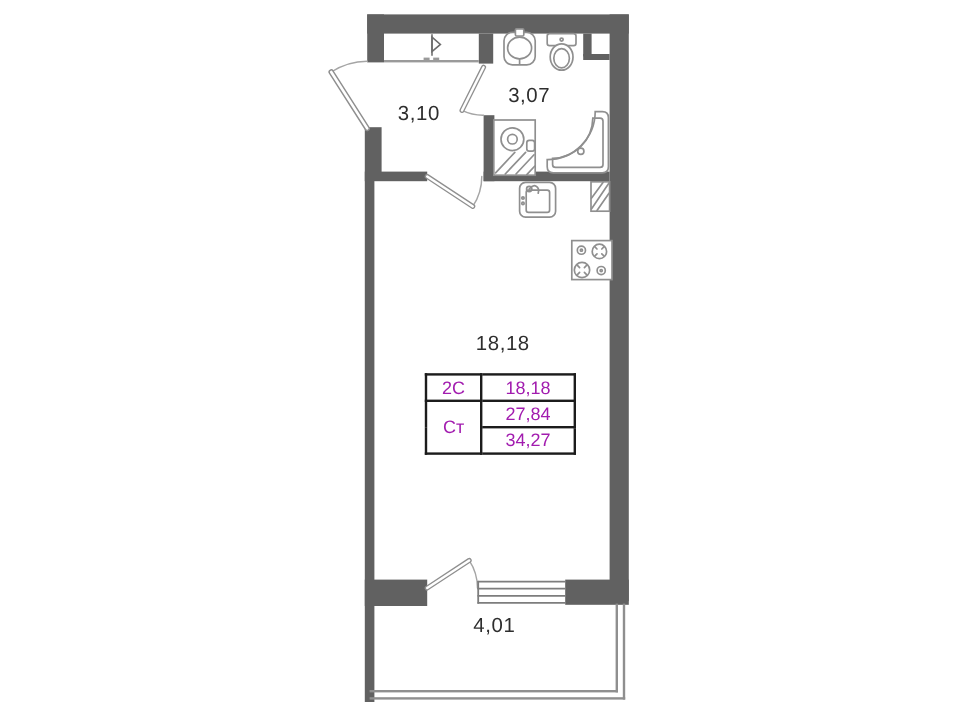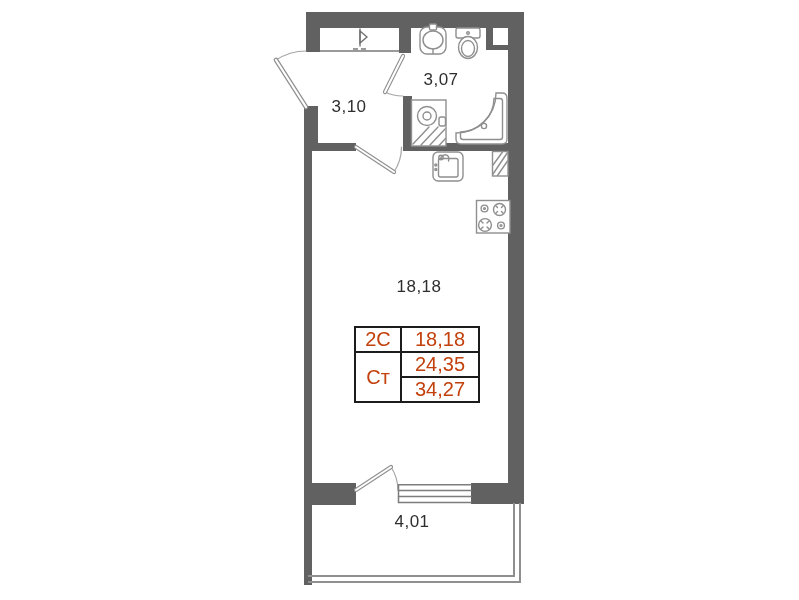--- a/index.html
+++ b/index.html
@@ -4,22 +4,22 @@
 <style>
   html,body{margin:0;padding:0;background:#ffffff;}
   #canvas{position:relative;width:799px;height:600px;background:#ffffff;overflow:hidden;
           font-family:"Liberation Sans", sans-serif;}
   .wall{position:absolute;background:#616161;}
   .thinline{position:absolute;background:#9a9a9a;}
   .glaze{position:absolute;background:#8f8f8f;}
   svg.overlay{position:absolute;left:0;top:0;}
   .label{position:absolute;width:70px;text-align:center;font-size:17px;color:#2e2e2e;
          letter-spacing:0.5px;}
-  .area-table{position:absolute;left:354px;top:326px;border-collapse:collapse;
-              font-size:20px;color:#c2410c;}
+  .area-table{position:absolute;left:354px;top:311px;border-collapse:collapse;
+              font-size:15px;color:#a21caf;}
   .area-table td{border:2px solid #1c1c1c;text-align:center;padding:0;height:20px;
                  background:#ffffff;}
   .area-table td.c1{width:44px;}
   .area-table td.c2{width:76px;}
 </style>
 </head>
 <body>
 
 <div id="canvas">
 
@@ -144,34 +144,34 @@
       <circle cx="485" cy="225" r="6.4"></circle>
       <line x1="481.2" y1="221.2" x2="483" y2="223"></line>
       <line x1="488.8" y1="221.2" x2="487" y2="223"></line>
       <line x1="481.2" y1="228.8" x2="483" y2="227"></line>
       <line x1="488.8" y1="228.8" x2="487" y2="227"></line>
       <circle cx="501" cy="225.5" r="3.4"></circle>
       <circle cx="501" cy="225.5" r="0.9"></circle>
     </g>
   </svg>
 
-  <div class="label" style="left:314px;top:97px;">3,10</div>
+  <div class="label" style="left:314px;top:85px;">3,10</div>
   <div class="label" style="left:406px;top:70px;">3,07</div>
   <div class="label" style="left:384px;top:277px;">18,18</div>
   <div class="label" style="left:377px;top:512px;">4,01</div>
 
   <table class="area-table">
     <tbody>
         <tr>
       <td class="c1">2С</td>
       <td class="c2">18,18</td>
     </tr>
     <tr>
       <td class="c1" rowspan="2">Ст</td>
-      <td class="c2">24,35</td>
+      <td class="c2">27,84</td>
     </tr>
     <tr>
       <td class="c2">34,27</td>
     </tr>
   </tbody>
     </table>
 
 </div>
 
 </body></html>

